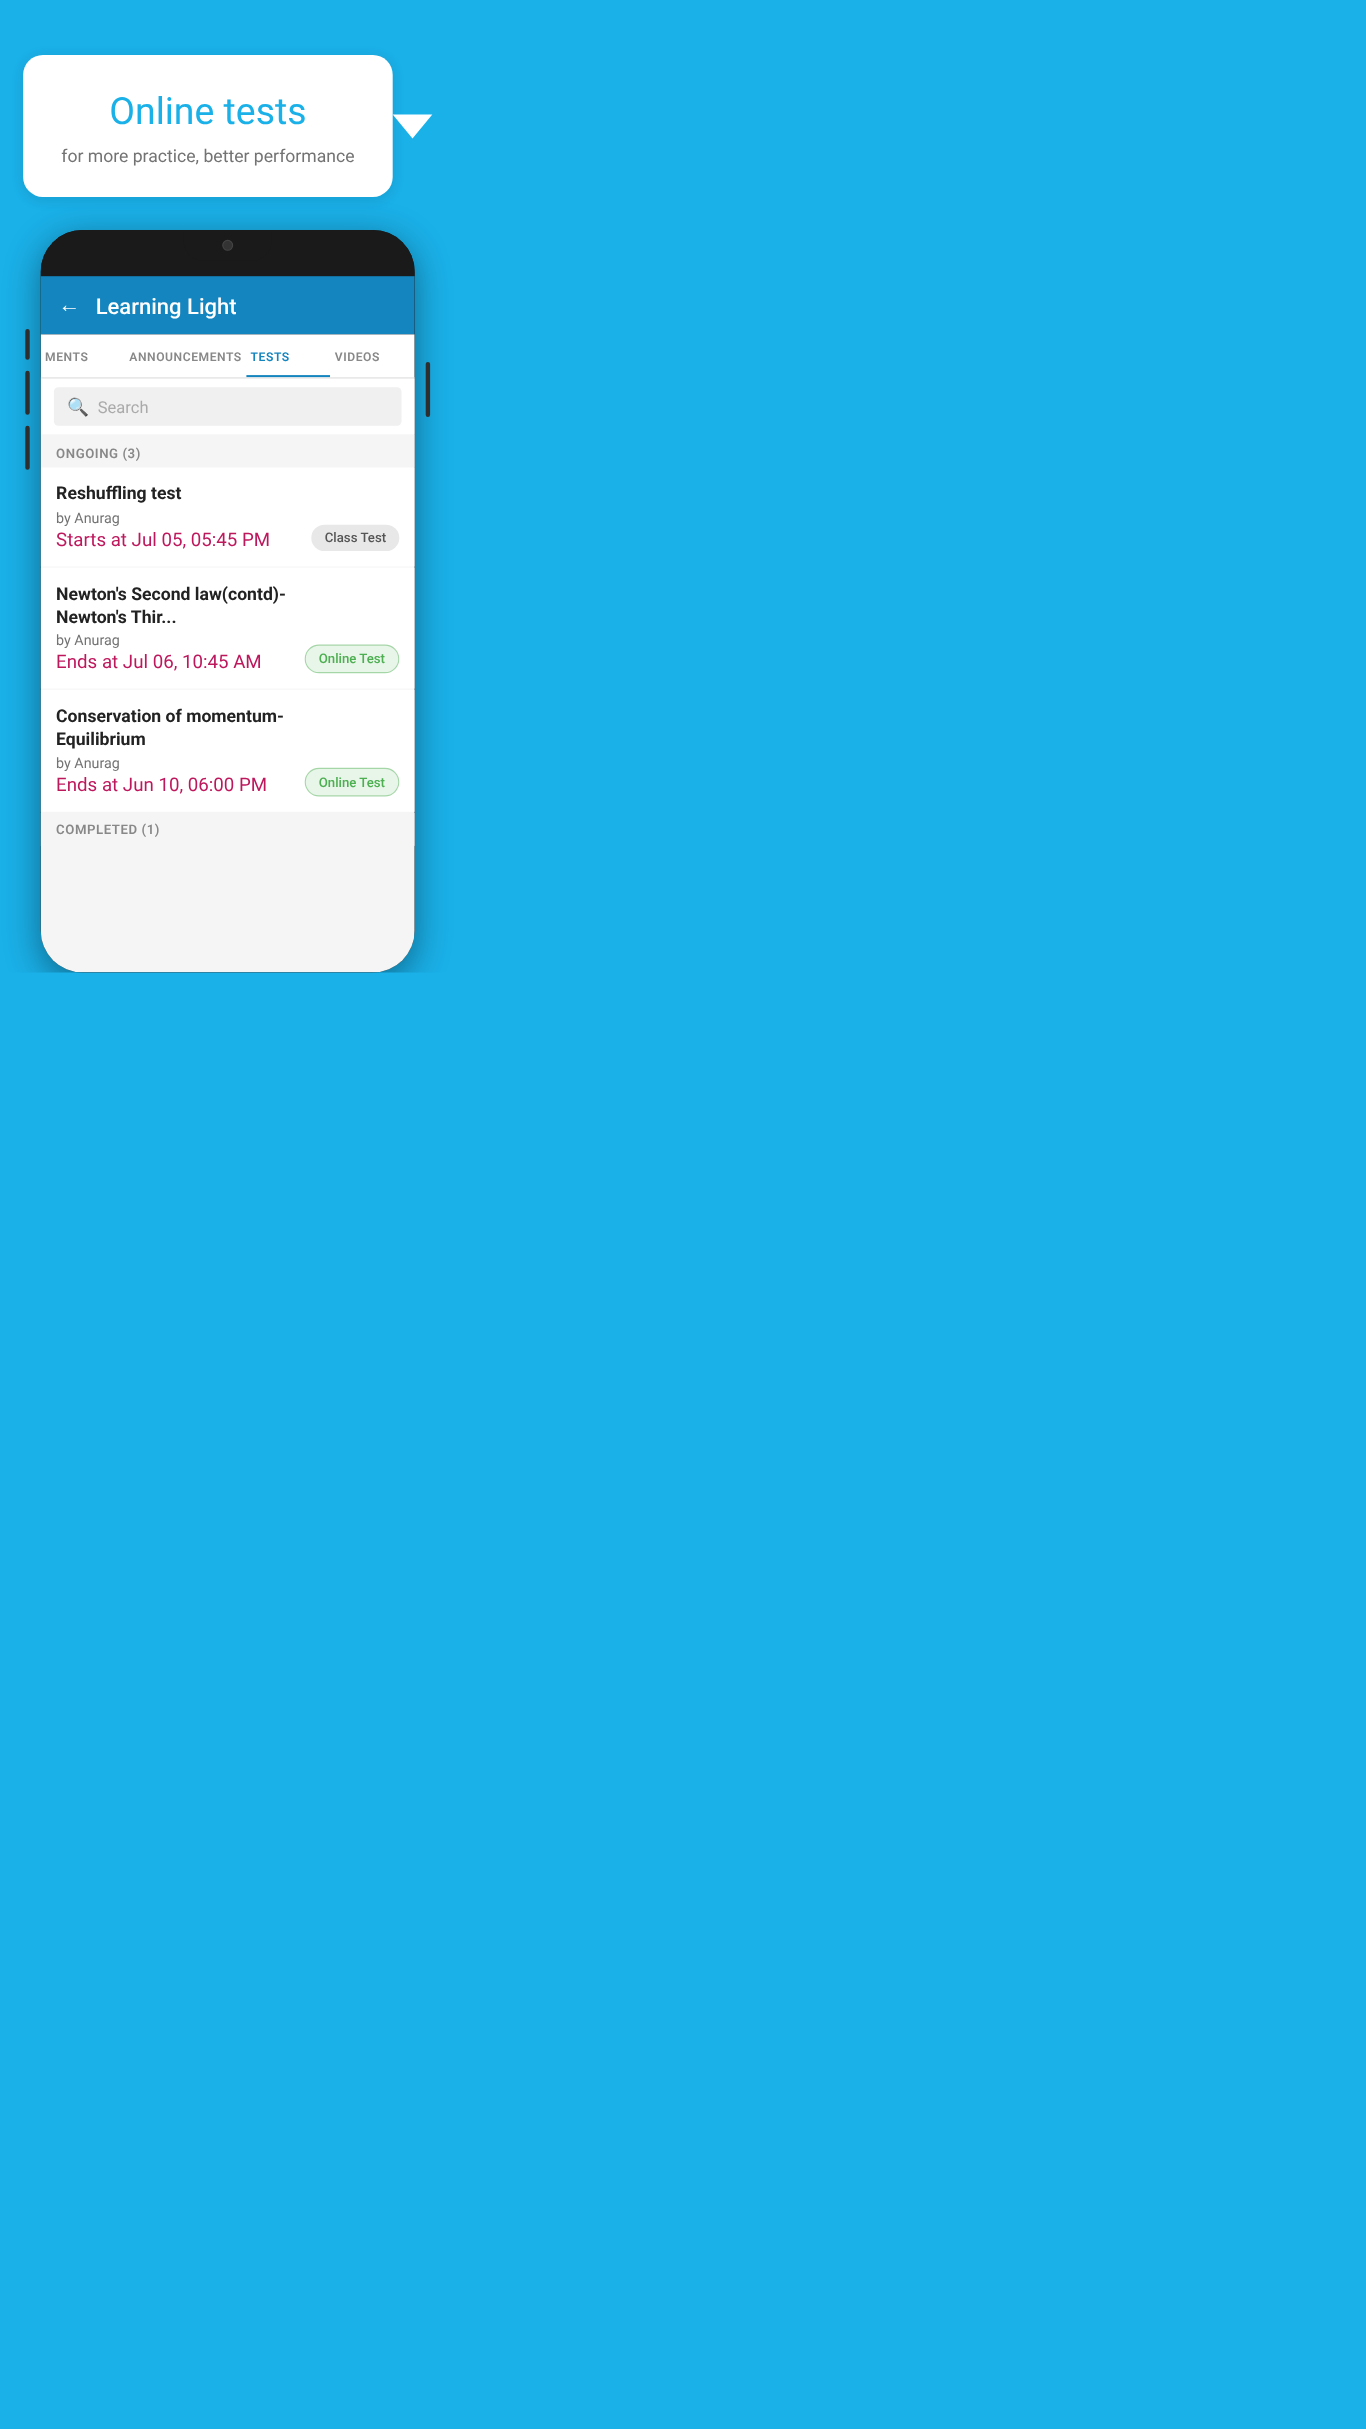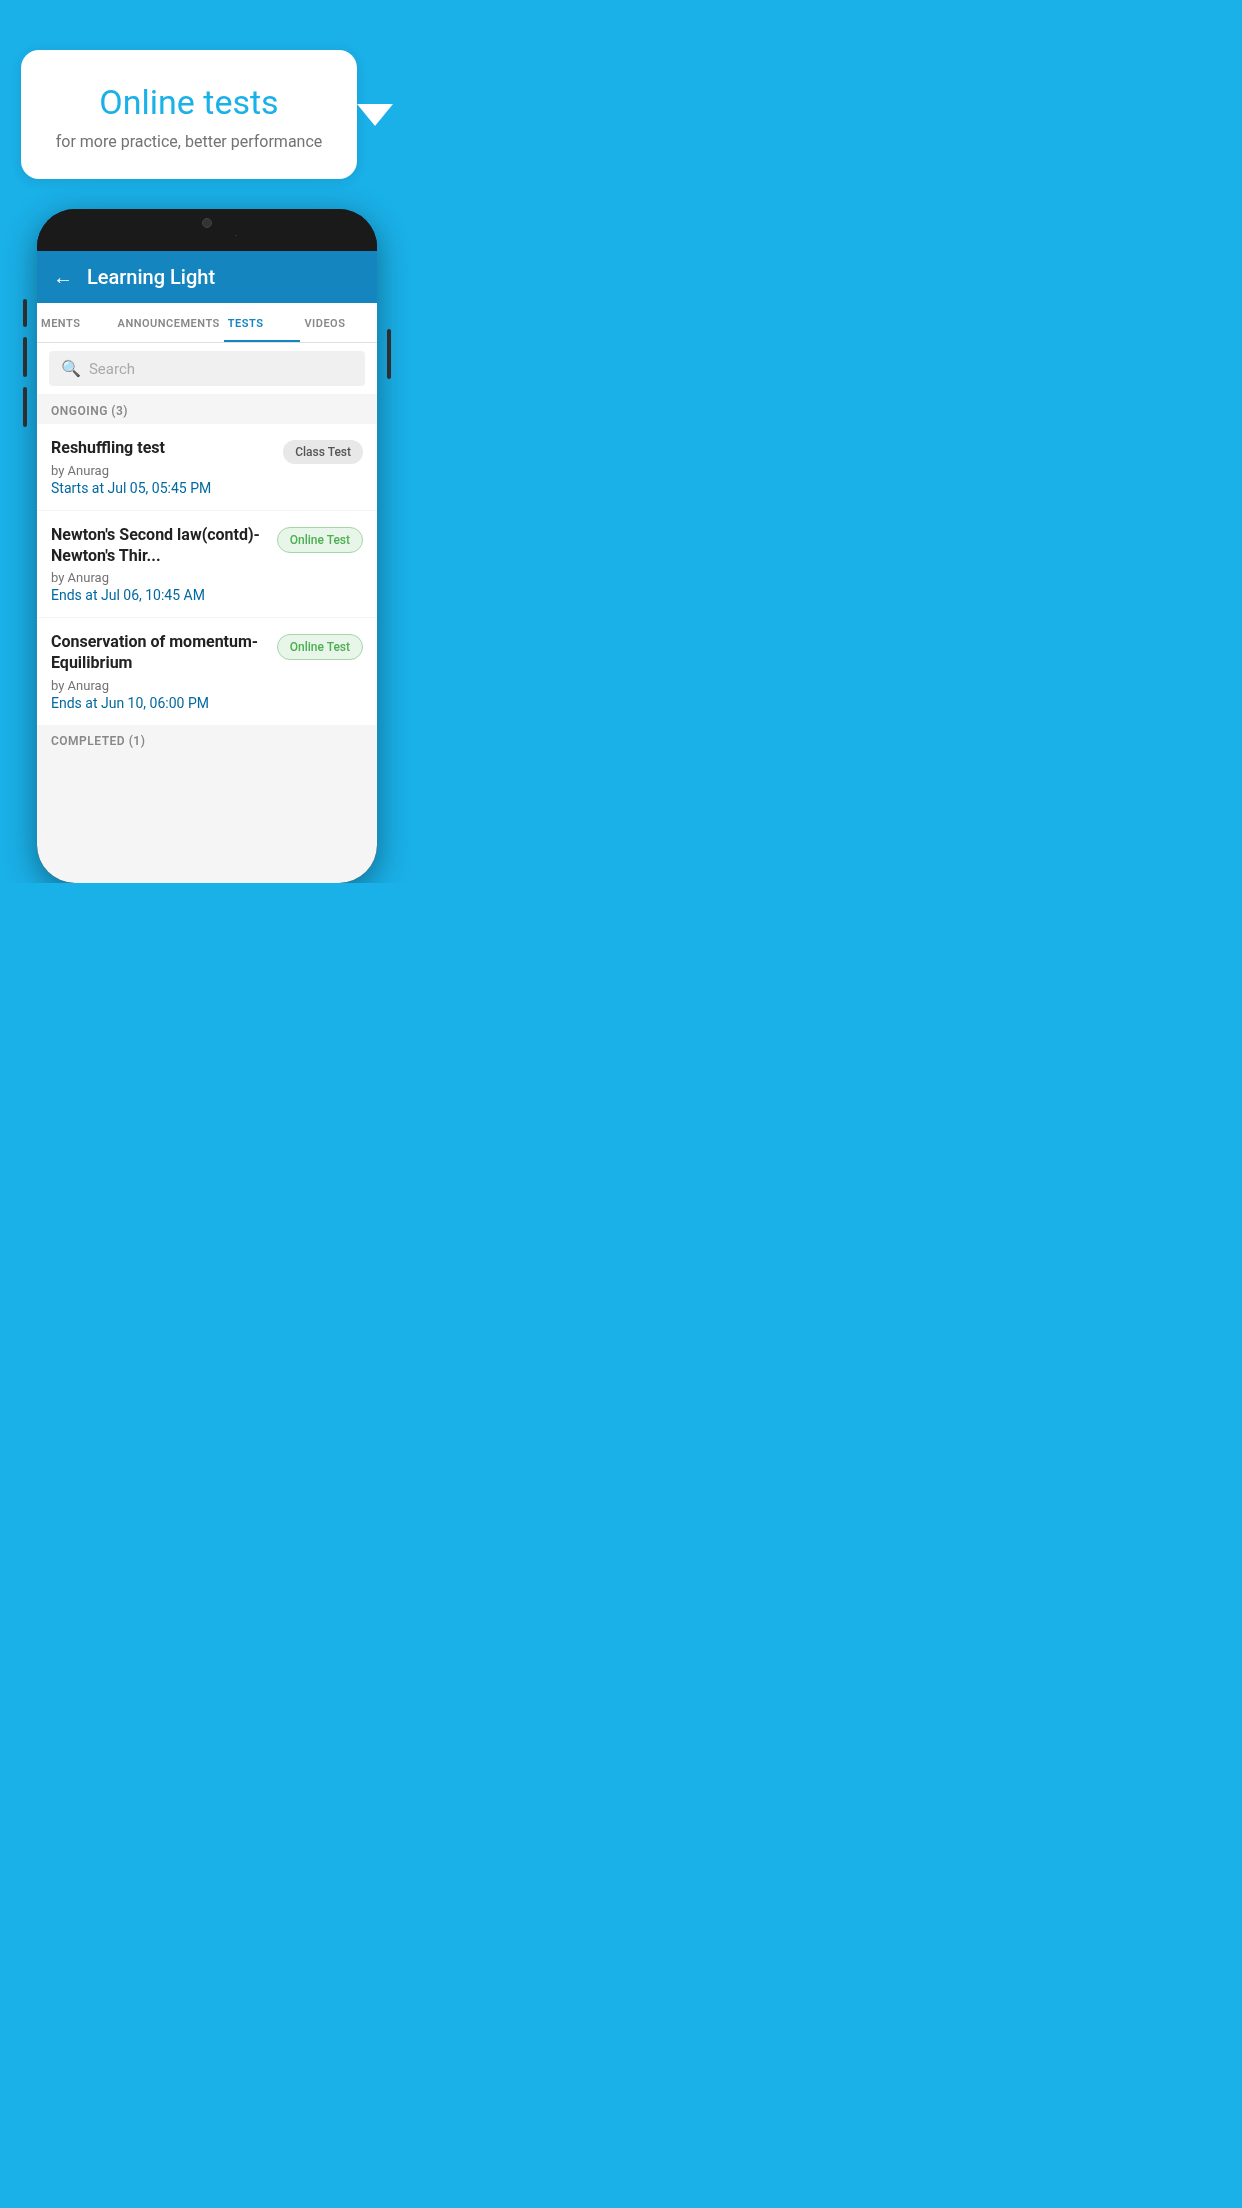--- a/index.html
+++ b/index.html
@@ -222,21 +222,21 @@
       background: #f5f5f5;
     }
 
     
     .test-card {
       background: white;
       padding: 14px 14px;
       margin-bottom: 1px;
       display: flex;
       justify-content: space-between;
-      align-items: flex-start;
+      align-items: flex-end;
     }
 
     .test-card-left {
       flex: 1;
       margin-right: 10px;
     }
 
     .test-card-name {
       font-size: 16px;
       font-weight: 700;
@@ -245,22 +245,22 @@
       line-height: 1.3;
     }
 
     .test-card-by {
       font-size: 13px;
       color: #737373;
       margin-bottom: 2px;
     }
 
     .test-card-date {
-      font-size: 14px;
-      color: #0369a1;
+      font-size: 17px;
+      color: #be185d;
     }
 
     .test-badge {
       border-radius: 20px;
       padding: 5px 12px;
       font-size: 12px;
       font-weight: 500;
       white-space: nowrap;
       margin-top: 2px;
     }

